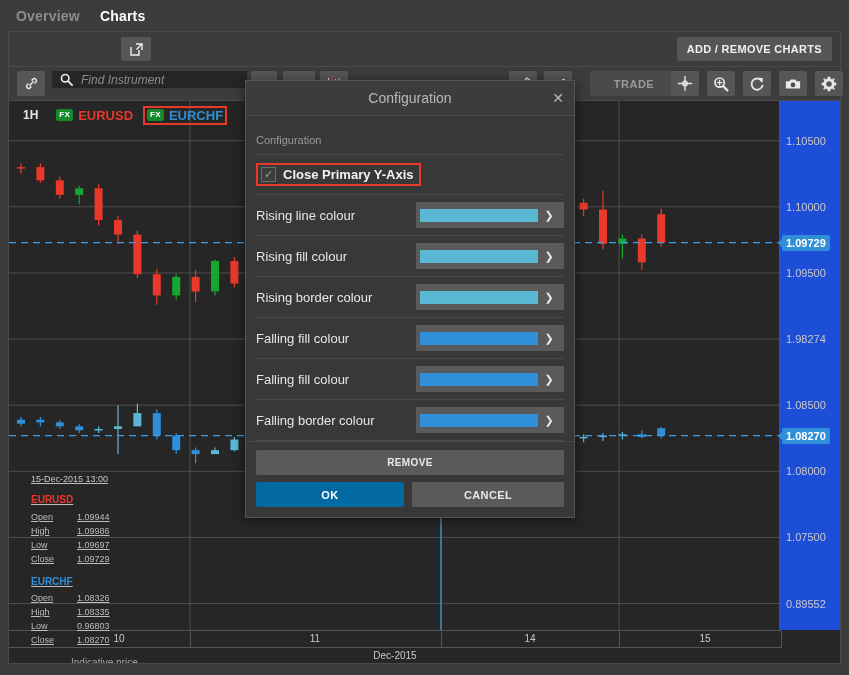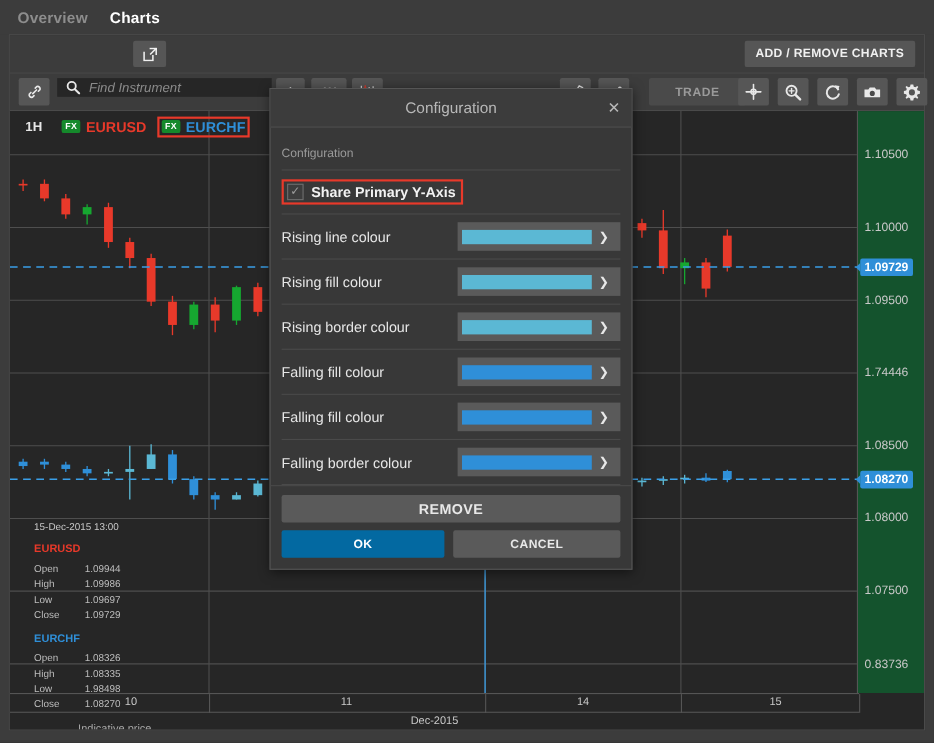--- a/index.html
+++ b/index.html
@@ -109,21 +109,21 @@
     overflow: hidden;
   }
   #plot {
     position: absolute; left: 0; top: 0;
     width: 772px; height: 529px;
     overflow: hidden;
   }
   #yaxis {
     position: absolute; right: 0; top: 0;
     width: 61px; height: 529px;
-    background: #14532d;
+    background: #1d4ed8;
     border-left: 1px solid #555;
     padding-left: 19px;
   }
   .ytick {
     position: absolute; left: 6px;
     font-size: 11px; color: #c9c9c9;
     transform: translateY(-50%);
     white-space: nowrap;
   }
   .ytag {
@@ -160,20 +160,21 @@
     padding: 2px 3px; border-radius: 2px; line-height: 1;
     letter-spacing: .3px;
   }
   .instname { font-size: 13px; font-weight: bold; }
 
   
   #legend {
     position: absolute; left: 22px; top: 372px;
     z-index: 6; font-size: 9px; color: #bdbdbd;
     line-height: 1.45;
+    text-decoration: underline;
   }
   #legend .ltime { color: #c8c8c8; margin-bottom: 7px; font-size: 9px; }
   #legend .lname { font-weight: bold; font-size: 10px; margin-bottom: 3px; }
   #legend table { border-collapse: collapse; margin-bottom: 8px; }
   #legend td { padding: 0 0 1px 0; font-size: 9px; color: #bdbdbd; }
   #legend td.k { width: 46px; }
   #legend .lfoot { color: #a8a8a8; font-size: 10px; margin-left: 40px; }
 
   
   #xaxis {
@@ -246,21 +247,21 @@
     display: flex; align-items: center; padding: 0 4px;
   }
   .swatch { flex: 1 1 auto; height: 13px; }
   .chev { width: 22px; text-align: center; color: #e8e8e8; font-size: 11px; }
   #dlg-footer {
     border-top: 1px solid #4a4a4a;
     padding: 8px 10px 10px 10px;
   }
   #remove-btn {
     width: 100%; height: 25px; background: #5a5a5a; color: #e8e8e8;
-    font-size: 13px; font-weight: bold; letter-spacing: .4px;
+    font-size: 10px; font-weight: bold; letter-spacing: .4px;
     margin-bottom: 7px;
   }
   #dlg-actions { display: flex; gap: 8px; }
   #ok-btn {
     width: 149px; height: 25px; background: #0369a1; color: #ffffff;
     font-size: 11px; font-weight: bold; letter-spacing: .4px;
   }
   #cancel-btn {
     width: 153px; height: 25px; background: #5a5a5a; color: #e8e8e8;
     font-size: 11px; font-weight: bold; letter-spacing: .4px;
@@ -587,41 +588,41 @@
               <tr>
             <td class="k">Open</td>
             <td>1.08326</td>
           </tr>
           <tr>
             <td class="k">High</td>
             <td>1.08335</td>
           </tr>
           <tr>
             <td class="k">Low</td>
-            <td>1.98498</td>
+            <td>0.96803</td>
           </tr>
           <tr>
             <td class="k">Close</td>
             <td>1.08270</td>
           </tr>
         </tbody>
           </table>
 
         <div class="lfoot">Indicative price</div>
       </div>
 
       <div id="yaxis">
           <div class="ytick" style="top: 39.675px;">1.10500</div>
           <div class="ytick" style="top: 105.8px;">1.10000</div>
           <div class="ytick" style="top: 171.925px;">1.09500</div>
-          <div class="ytick" style="top: 238.05px;">1.74446</div>
+          <div class="ytick" style="top: 238.05px;">1.98274</div>
           <div class="ytick" style="top: 304.175px;">1.08500</div>
           <div class="ytick" style="top: 370.3px;">1.08000</div>
           <div class="ytick" style="top: 436.425px;">1.07500</div>
-          <div class="ytick" style="top: 502.55px;">0.83736</div>
+          <div class="ytick" style="top: 502.55px;">0.89552</div>
           <div class="ytag" style="top: 141.64px;">1.09729</div>
           <div class="ytag" style="top: 334.592px;">1.08270</div>
         </div>
 
       <div id="xaxis">
         <div id="xticks">
             <div class="xtick" style="left: 110px;">10</div>
             <div class="xtick" style="left: 306px;">11</div>
             <div class="xtick" style="left: 521px;">14</div>
             <div class="xtick" style="left: 696px;">15</div>
@@ -639,21 +640,21 @@
     <div id="dlg-title">
       <span>Configuration</span>
       <span id="dlg-close">✕</span>
     </div>
     <div id="dlg-body">
       <div id="dlg-section">Configuration</div>
 
       <div id="share-row">
         <span id="share-inner">
           <span id="share-box">✓</span>
-          <span id="share-label">Share Primary Y-Axis</span>
+          <span id="share-label">Close Primary Y-Axis</span>
         </span>
       </div>
 
       <div class="colour-row">
         <span class="colour-label">Rising line colour</span>
         <span class="colour-picker">
           <span class="swatch" style="background: rgb(91, 184, 212);"></span>
           <span class="chev">❯</span>
         </span>
       </div>

